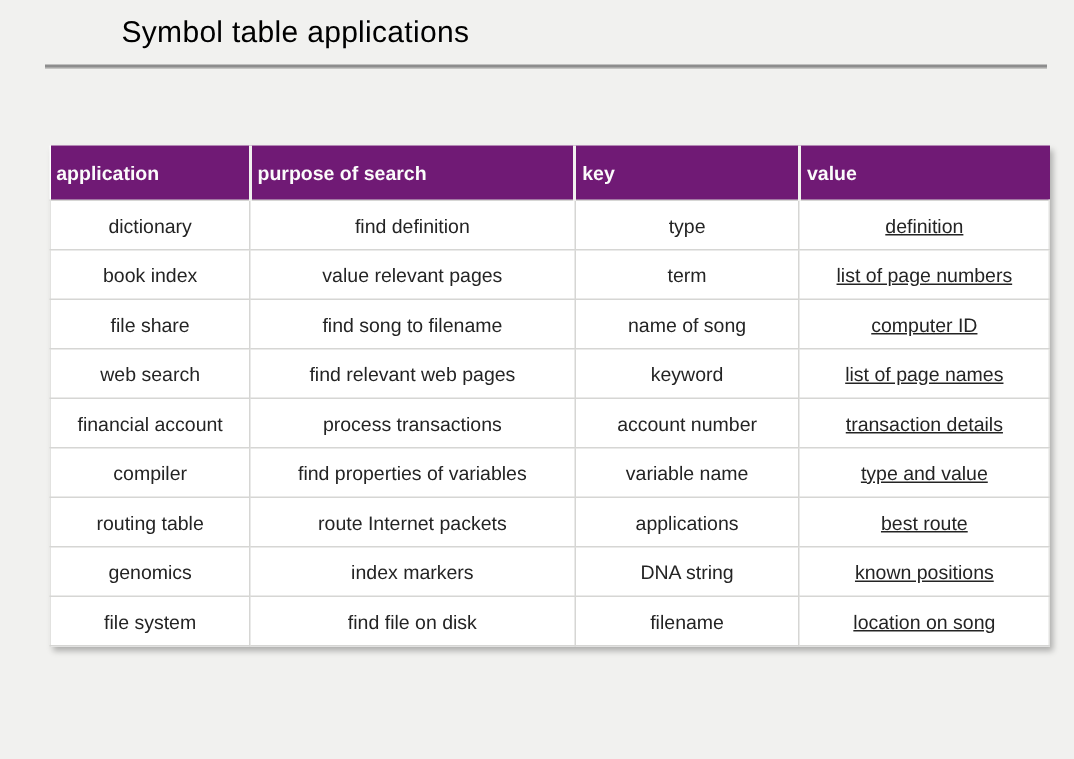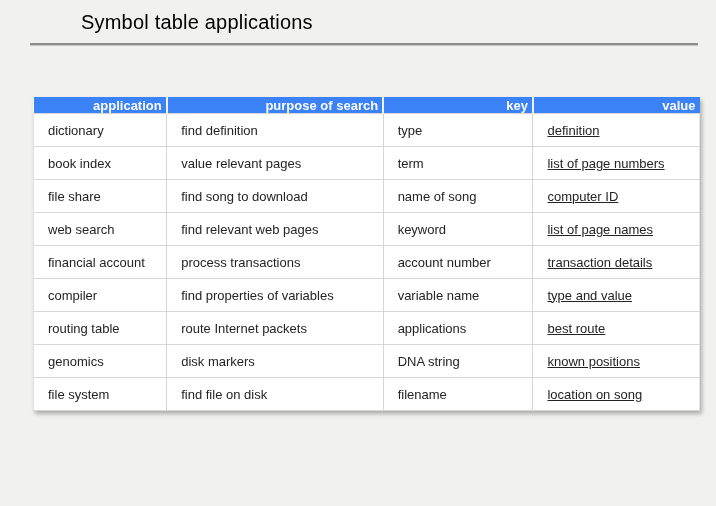--- a/index.html
+++ b/index.html
@@ -38,40 +38,40 @@
     left: 33px;
     top: 97px;
     width: 667px;
     border-collapse: collapse;
     table-layout: fixed;
     background: #ffffff;
     box-shadow: 2px 3px 4px rgba(0,0,0,0.28);
     font-size: 13px;
   }
   table.st-table th {
-    background: #3b82f6;
+    background: #701a75;
     color: #fbfbfb;
     font-weight: bold;
     font-size: 13px;
-    height: 16px;
-    text-align: right;
+    height: 36px;
+    text-align: left;
     vertical-align: middle;
     border-left: 2px solid #f1f1ef;
     padding: 0 4px;
   }
   table.st-table th:first-child {
     border-left: none;
   }
   table.st-table td {
     color: #242424;
     height: 32px;
-    text-align: left;
+    text-align: center;
     vertical-align: middle;
     border: 1px solid #d6d6d4;
-    padding: 0 14px;
+    padding: 0 4px;
     background: #ffffff;
   }
   table.st-table tr td:first-child {
     border-left-color: #e2e2e0;
   }
   table.st-table tr td:last-child {
     border-right-color: #e2e2e0;
     text-decoration: underline;
   }
 </style>
@@ -105,21 +105,21 @@
         <td>definition</td>
       </tr>
       <tr>
         <td>book index</td>
         <td>value relevant pages</td>
         <td>term</td>
         <td>list of page numbers</td>
       </tr>
       <tr>
         <td>file share</td>
-        <td>find song to download</td>
+        <td>find song to filename</td>
         <td>name of song</td>
         <td>computer ID</td>
       </tr>
       <tr>
         <td>web search</td>
         <td>find relevant web pages</td>
         <td>keyword</td>
         <td>list of page names</td>
       </tr>
       <tr>
@@ -135,21 +135,21 @@
         <td>type and value</td>
       </tr>
       <tr>
         <td>routing table</td>
         <td>route Internet packets</td>
         <td>applications</td>
         <td>best route</td>
       </tr>
       <tr>
         <td>genomics</td>
-        <td>disk markers</td>
+        <td>index markers</td>
         <td>DNA string</td>
         <td>known positions</td>
       </tr>
       <tr>
         <td>file system</td>
         <td>find file on disk</td>
         <td>filename</td>
         <td>location on song</td>
       </tr>
     </tbody>

